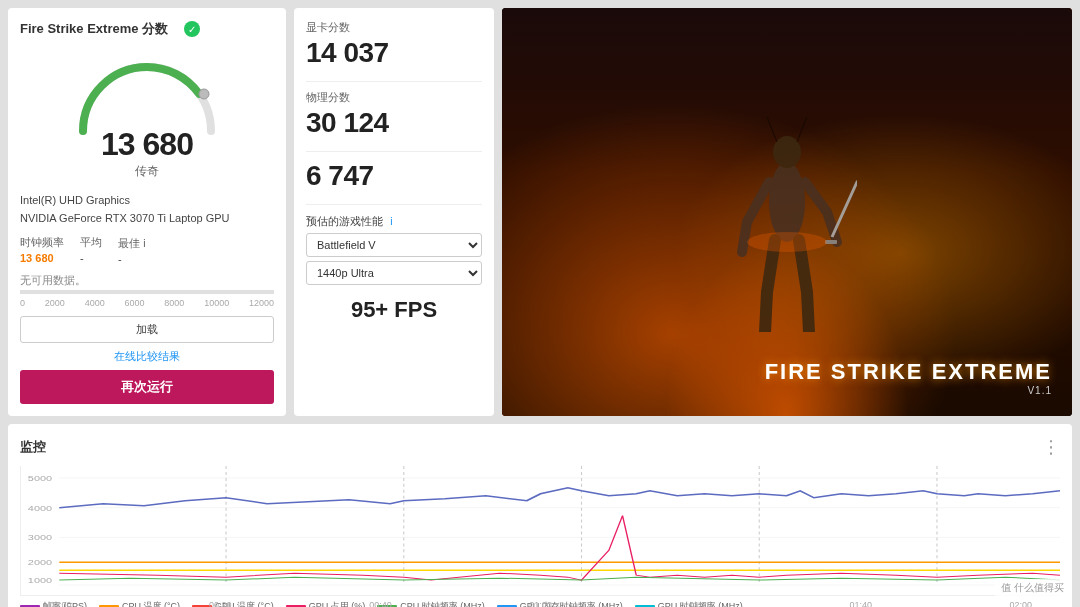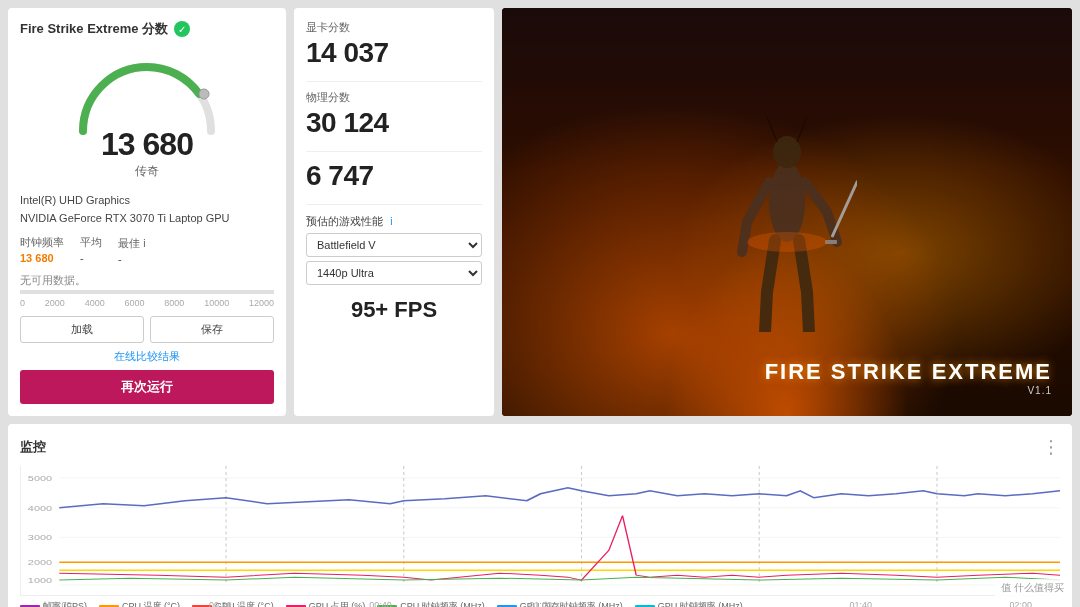--- a/index.html
+++ b/index.html
@@ -26,21 +26,21 @@
     .left-panel {
       background: #fff;
       border-radius: 4px;
       padding: 12px;
       width: 278px;
       flex-shrink: 0;
     }
     .title-row {
       display: flex;
       align-items: center;
-      gap: 6px;
+      gap: 16px;
       margin-bottom: 8px;
     }
     .title-text {
       font-size: 13px;
       font-weight: 600;
       color: #333;
     }
     .check-icon {
       width: 16px;
       height: 16px;
@@ -325,21 +325,20 @@
         <span>0</span>
         <span>2000</span>
         <span>4000</span>
         <span>6000</span>
         <span>8000</span>
         <span>10000</span>
         <span>12000</span>
       </div>
       <div class="action-btns">
         <button class="btn-outline">加载</button>
-        <button class="btn-outline">保存</button>
       </div>
       <div class="link-text">在线比较结果</div>
       <button class="btn-run">再次运行</button>
     </div>
 
     <div class="middle-panel">
       <div class="score-block">
         <div class="label">显卡分数</div>
         <div class="value">14 037</div>
       </div>

